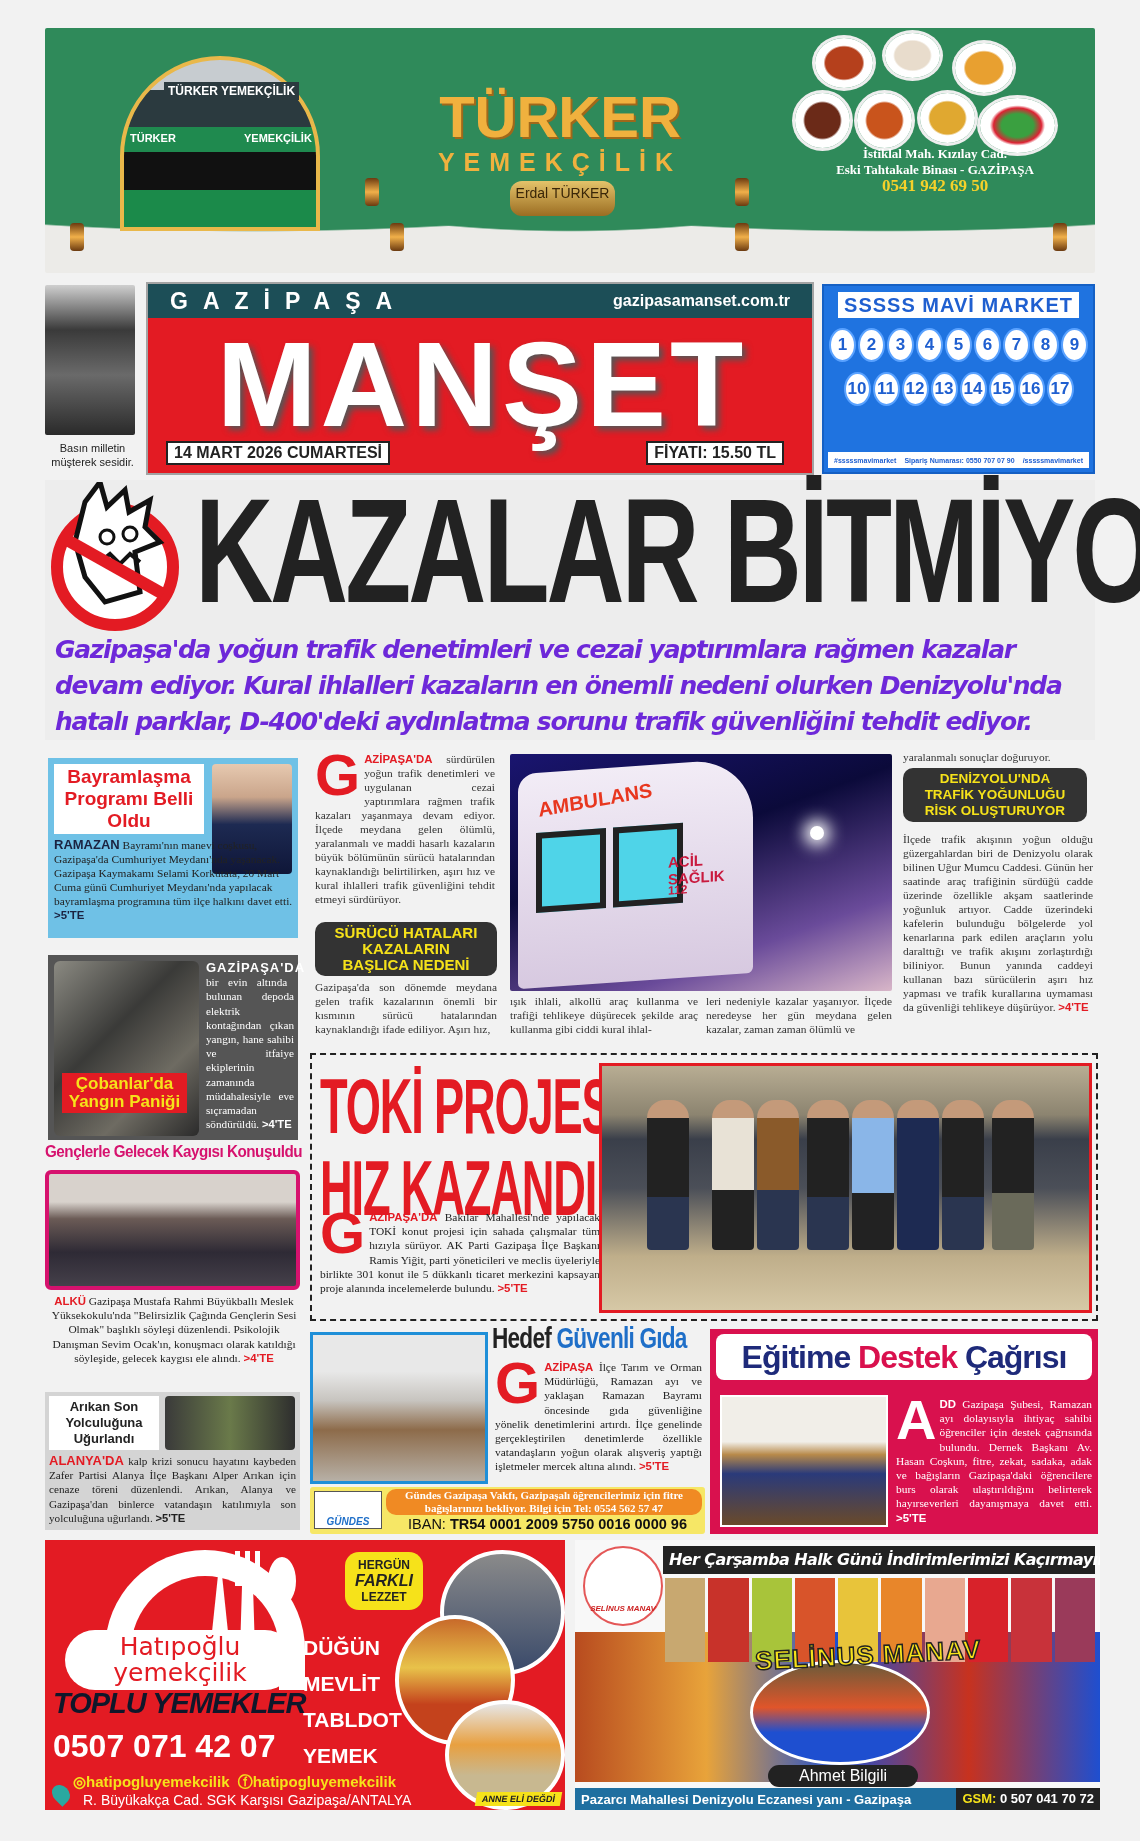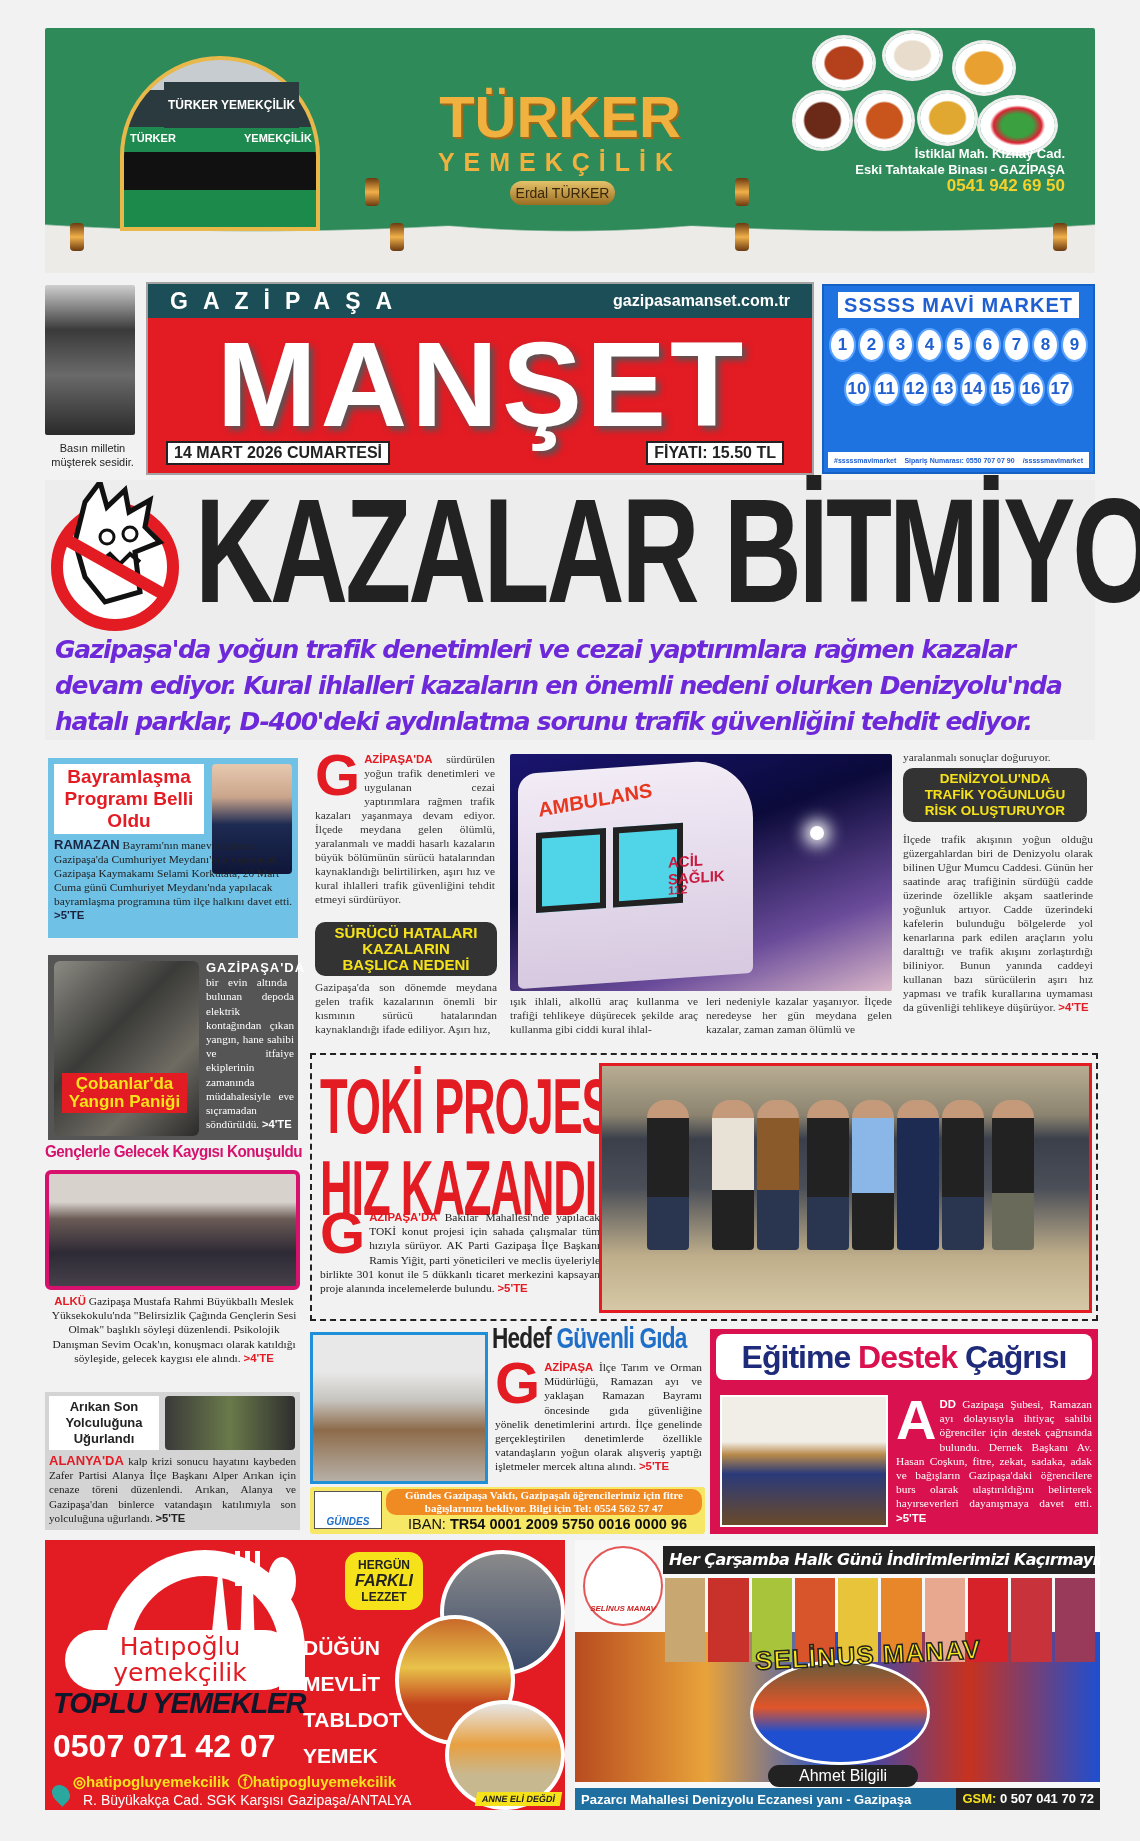--- a/index.html
+++ b/index.html
@@ -7,22 +7,22 @@
 .abs{position:absolute}
 .sans{font-family:"Liberation Sans",sans-serif}
 
 #top-ad{left:45px;top:28px;width:1050px;height:245px;background:linear-gradient(#2f8a5a 0,#2f8a5a 62%,#ecebe8 62%);border-radius:2px;overflow:hidden}
 #top-ad .scallop{position:absolute;left:0;right:0;top:140px;height:110px;background:radial-gradient(ellipse at 20% 0,#2f8a5a 0 40%,transparent 41%),radial-gradient(ellipse at 50% 0,#2f8a5a 0 40%,transparent 41%),radial-gradient(ellipse at 80% 0,#2f8a5a 0 40%,transparent 41%)}
 #top-ad .shop{position:absolute;left:75px;top:28px;width:200px;height:175px;border-radius:100px 100px 0 0;border:4px solid #e9b84a;background:linear-gradient(#c7ccd0 0 18%,#2b3a3f 18% 40%,#1f8a4f 40% 55%,#111 55% 78%,#1b8a4a 78%)}
 #top-ad .shop span{position:absolute;color:#fff;font-size:11px;font-weight:700;font-family:"Liberation Sans",sans-serif}
 #top-ad .welcome{position:absolute;left:280px;top:10px;width:500px;text-align:center;font-family:"DejaVu Serif",serif;font-style:italic;font-weight:700;font-size:25px;color:#d8122a;text-shadow:0 0 3px #fff,0 0 3px #fff}
 #top-ad .brand{position:absolute;left:365px;top:55px;width:300px;text-align:center;font-family:"Liberation Sans",sans-serif;font-weight:900;font-size:58px;color:#f0b13e;text-shadow:2px 2px 0 #a0681a}
 #top-ad .brand2{position:absolute;left:365px;top:120px;width:300px;text-align:center;font-family:"Liberation Sans",sans-serif;font-weight:700;font-size:25px;letter-spacing:9px;color:#f0b13e}
-#top-ad .owner{position:absolute;left:465px;top:153px;width:105px;height:24px;border-radius:12px;background:linear-gradient(#e4c36a,#9b6d22);text-align:center;line-height:24px;font-size:14px;color:#3a2608;font-family:"Liberation Sans",sans-serif}
-#top-ad .addr{position:absolute;left:760px;top:118px;width:260px;text-align:right;color:#fff;font-family:Liberation Sans, sans-serif;font-weight:700;font-size:13px;line-height:16px}
+#top-ad .owner{position:absolute;left:465px;top:153px;width:105px;height:35px;border-radius:12px;background:linear-gradient(#e4c36a,#9b6d22);text-align:center;line-height:24px;font-size:14px;color:#3a2608;font-family:"Liberation Sans",sans-serif}
+#top-ad .addr{position:absolute;left:760px;top:118px;width:260px;text-align:center;color:#fff;font-family:Liberation Serif, serif;font-weight:700;font-size:13px;line-height:16px}
 #top-ad .phone{color:#f6d12a;font-size:17px}
 #top-ad .plate{position:absolute;border-radius:50%;background:#fff;box-shadow:0 0 0 3px #eee}
 .lantern{position:absolute;width:14px;height:28px;background:linear-gradient(#6b3a10,#f1b04a,#6b3a10);border-radius:4px}
 
 #ataturk{left:45px;top:285px;width:95px;height:190px}
 #ataturk .photo{width:90px;height:150px;background:linear-gradient(#cfcfcf,#3a3a3a 30%,#6a6a6a 60%,#2a2a2a);border-radius:2px}
 #ataturk .cap{font-family:"Liberation Sans",sans-serif;font-size:11px;text-align:center;line-height:14px;margin-top:6px}
 #masthead{left:146px;top:282px;width:668px;height:193px;background:#e31b23;border:2px solid #a3a3a3}
 #masthead .bar{height:34px;background:#1c4e57;display:flex;justify-content:space-between;align-items:center;padding:0 22px;color:#fff;font-family:"Liberation Sans",sans-serif}
 #masthead .city{font-size:23px;font-weight:700;letter-spacing:15px}
@@ -130,21 +130,21 @@
 #selinus .foot{position:absolute;left:0;bottom:0;width:525px;height:22px;background:#1f6fa0;display:flex;align-items:center;font-family:"Liberation Sans",sans-serif;font-weight:700;font-size:13px;color:#fff;white-space:nowrap}
 #selinus .foot .gsm{background:#222;height:22px;line-height:22px;padding:0 6px;margin-left:auto}
 #selinus .foot .gsm span{color:#f6e21a}
 </style>
 </head>
 <body>
 
 <div id="top-ad" class="abs">
   <div class="scallop"></div>
   <div class="shop">
-    <span style="left:40px;top:22px;font-size:12px;background:#2b3a3f;padding:16px 4px">TÜRKER YEMEKÇİLİK</span>
+    <span style="left:40px;top:22px;font-size:12px;background:#2b3a3f;padding:2px 4px">TÜRKER YEMEKÇİLİK</span>
     <span style="left:6px;top:72px">TÜRKER</span>
     <span style="left:120px;top:72px">YEMEKÇİLİK</span>
   </div>
   <div class="brand">TÜRKER</div>
   <div class="brand2">YEMEKÇİLİK</div>
   <div class="owner">Erdal TÜRKER</div>
   <div class="plate" style="left:770px;top:10px;width:58px;height:50px;background:radial-gradient(#b5401c 45%,#fff 50%)"></div>
   <div class="plate" style="left:840px;top:5px;width:55px;height:45px;background:radial-gradient(#e8dccc 45%,#fff 50%)"></div>
   <div class="plate" style="left:910px;top:15px;width:58px;height:50px;background:radial-gradient(#e8a030 45%,#fff 50%)"></div>
   <div class="plate" style="left:750px;top:65px;width:55px;height:55px;background:radial-gradient(#6b2a18 45%,#fff 50%)"></div>

